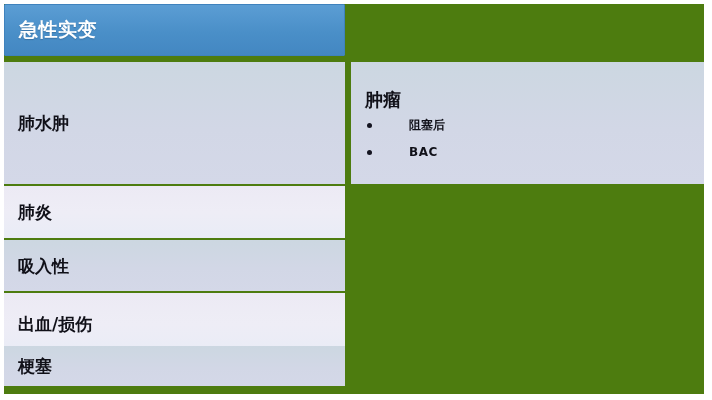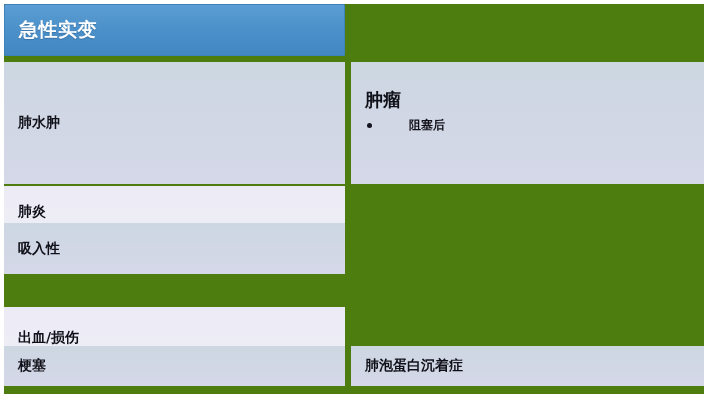--- a/index.html
+++ b/index.html
@@ -67,30 +67,30 @@
   .row-light .cellbox {
     background: linear-gradient(180deg, #eceaf4 0%, #eeedf6 50%, #e9ecf6 100%);
   }
 
   .cell-text {
     position: absolute;
     left: 14px;
     top: 50%;
     transform: translateY(-50%);
     color: #101018;
-    font-size: 14px;
+    font-size: 17px;
     font-weight: bold;
     white-space: nowrap;
   }
 
   
   #row-1 { top: 58px;  height: 122px; }
   #row-2 { top: 182px; height: 52px;  }
-  #row-3 { top: 219px; height: 51px; border-radius: 9px;  }
-  #row-4 { top: 303px; height: 61px;  }
+  #row-3 { top: 236px; height: 51px; border-radius: 9px;  }
+  #row-4 { top: 289px; height: 61px;  }
   #row-5 { top: 342px; height: 40px;  }
 
   .stack {
     position: absolute;
     left: 14px;
     top: 12px;
     right: 8px;
     margin-top: 16px;
   }
   .stack-title {
@@ -142,20 +142,24 @@
       <span class="cell-text">肺水肿</span>
     </div>
     <div class="cellbox cell-right">
       <div class="stack">
         <p class="stack-title">肿瘤</p>
         <ul class="bullets">
           <li>
             <span class="bullet-dot"></span>
             <span>阻塞后</span>
           </li>
+          <li class="latin">
+            <span class="bullet-dot"></span>
+            <span>BAC</span>
+          </li>
         </ul>
       </div>
     </div>
   </div>
 
   <div class="trow row-light" id="row-2">
     <div class="cellbox cell-left">
       <span class="cell-text">肺炎</span>
     </div>
   </div>
@@ -169,18 +173,15 @@
   <div class="trow row-light" id="row-4">
     <div class="cellbox cell-left">
       <span class="cell-text">出血/损伤</span>
     </div>
   </div>
 
   <div class="trow row-dark" id="row-5">
     <div class="cellbox cell-left">
       <span class="cell-text">梗塞</span>
     </div>
-    <div class="cellbox cell-right">
-      <span class="cell-text">肺泡蛋白沉着症</span>
-    </div>
   </div>
 
 </div>
 
 </body></html>

